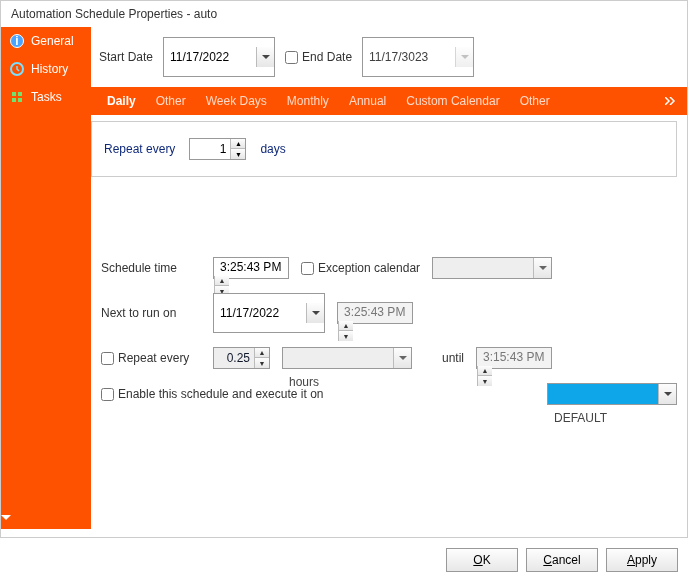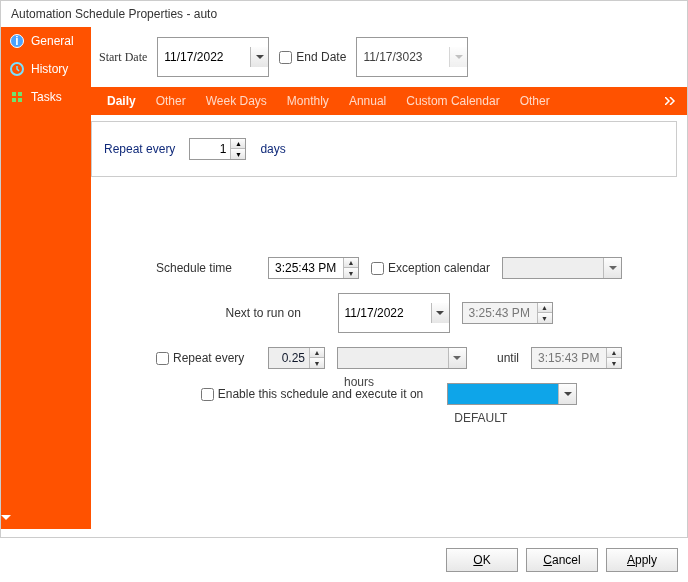--- a/index.html
+++ b/index.html
@@ -13,21 +13,21 @@
 .sidebar { width: 90px; background: #ff5200; display: flex; flex-direction: column; }
 .sidebar-item { display: flex; align-items: center; gap: 6px; padding: 6px 8px; color: #fff; cursor: pointer; }
 .sidebar-item.active { background: #e04400; font-weight: bold; }
 .sidebar-item .sicon { width: 16px; height: 16px; display: inline-flex; align-items: center; justify-content: center; }
 .sidebar-spacer { flex: 1; }
 .sidebar-caret { text-align: center; color: #fff; padding: 8px 0; }
 
 .main { flex: 1; background: #fff; display: flex; flex-direction: column; }
 
 .daterow { display: flex; align-items: center; gap: 10px; padding: 10px 8px; color: #333; }
-.daterow .lbl { color: #333; font-family: Liberation Serif, serif; }
+.daterow .lbl { color: #333; }
 .date-input { display: inline-flex; align-items: center; border: 1px solid #999; background: #fff; height: 40px; }
 .date-input input { border: none; outline: none; padding: 2px 6px; width: 92px; background: transparent; }
 .date-input.disabled input { color: #404040; }
 .date-input .dd { width: 18px; height: 20px; border-left: 1px solid #bbb; display: inline-flex; align-items: center; justify-content: center; background: linear-gradient(#fdfdfd,#e6e6e6); }
 .date-input.disabled .dd { opacity: 0.6; }
 
 .chk { display:inline-flex; align-items:center; gap:4px; }
 .chk input { width:13px; height:13px; }
 
 .tabs { background: #ff5200; display: flex; align-items: center; height: 28px; padding: 0 6px; color: #fff; }
@@ -37,24 +37,24 @@
 
 .panel { border: 1px solid #ccc; margin: 6px 10px 0 0; padding: 14px 12px; height: 56px; display:flex; align-items:center; gap:14px; }
 .panel .plabel { color: #102a7a; }
 .spinner { display: inline-flex; border: 1px solid #999; height: 22px; background:#fff; }
 .spinner input { border:none; outline:none; width:40px; text-align:right; padding:2px 4px; }
 .spinner.disabled input { background:#eee; color:#0f172a; }
 .spin-btns { display:flex; flex-direction:column; border-left:1px solid #bbb; }
 .spin-btns span { width:14px; height:10px; font-size:7px; display:flex; align-items:center; justify-content:center; background:linear-gradient(#fdfdfd,#e6e6e6); cursor:pointer; }
 .spin-btns span:first-child { border-bottom:1px solid #bbb; }
 
-.formarea { padding: 80px 10px 10px 10px; display:flex; flex-direction:column; gap:14px; color:#333;align-items:center; }
+.formarea { padding: 80px 10px 10px 10px; display:flex; flex-direction:column; gap:14px; color:#333; }
 .row { display:flex; align-items:center; gap:12px; }
 .row .rlabel { width:100px; }
-.time-input { display:inline-flex; border:1px solid #999; height:22px; background:#fff; }
+.time-input { display:inline-flex; border:1px solid #999; height:22px; background:#fff;flex-direction:column; }
 .time-input.disabled { background:#f3f3f3; }
 .time-input input { border:none; outline:none; width:74px; padding:2px 6px; background:transparent; }
 .time-input.disabled input { color:#777; }
 
 .combo { display:inline-flex; align-items:center; border:1px solid #999; height:22px; background:#eee; }
 .combo.enabled { background:#0ea5e9; }
 .combo .ctext { padding:2px 6px; min-width:90px; color:#444; }
 .combo .dd { width:18px; height:20px; border-left:1px solid #bbb; display:inline-flex; align-items:center; justify-content:center; background:linear-gradient(#fdfdfd,#e6e6e6); }
 .combo.wide .ctext { min-width:100px; }
 .combo.wider .ctext { min-width:110px;margin-top:48px; }

